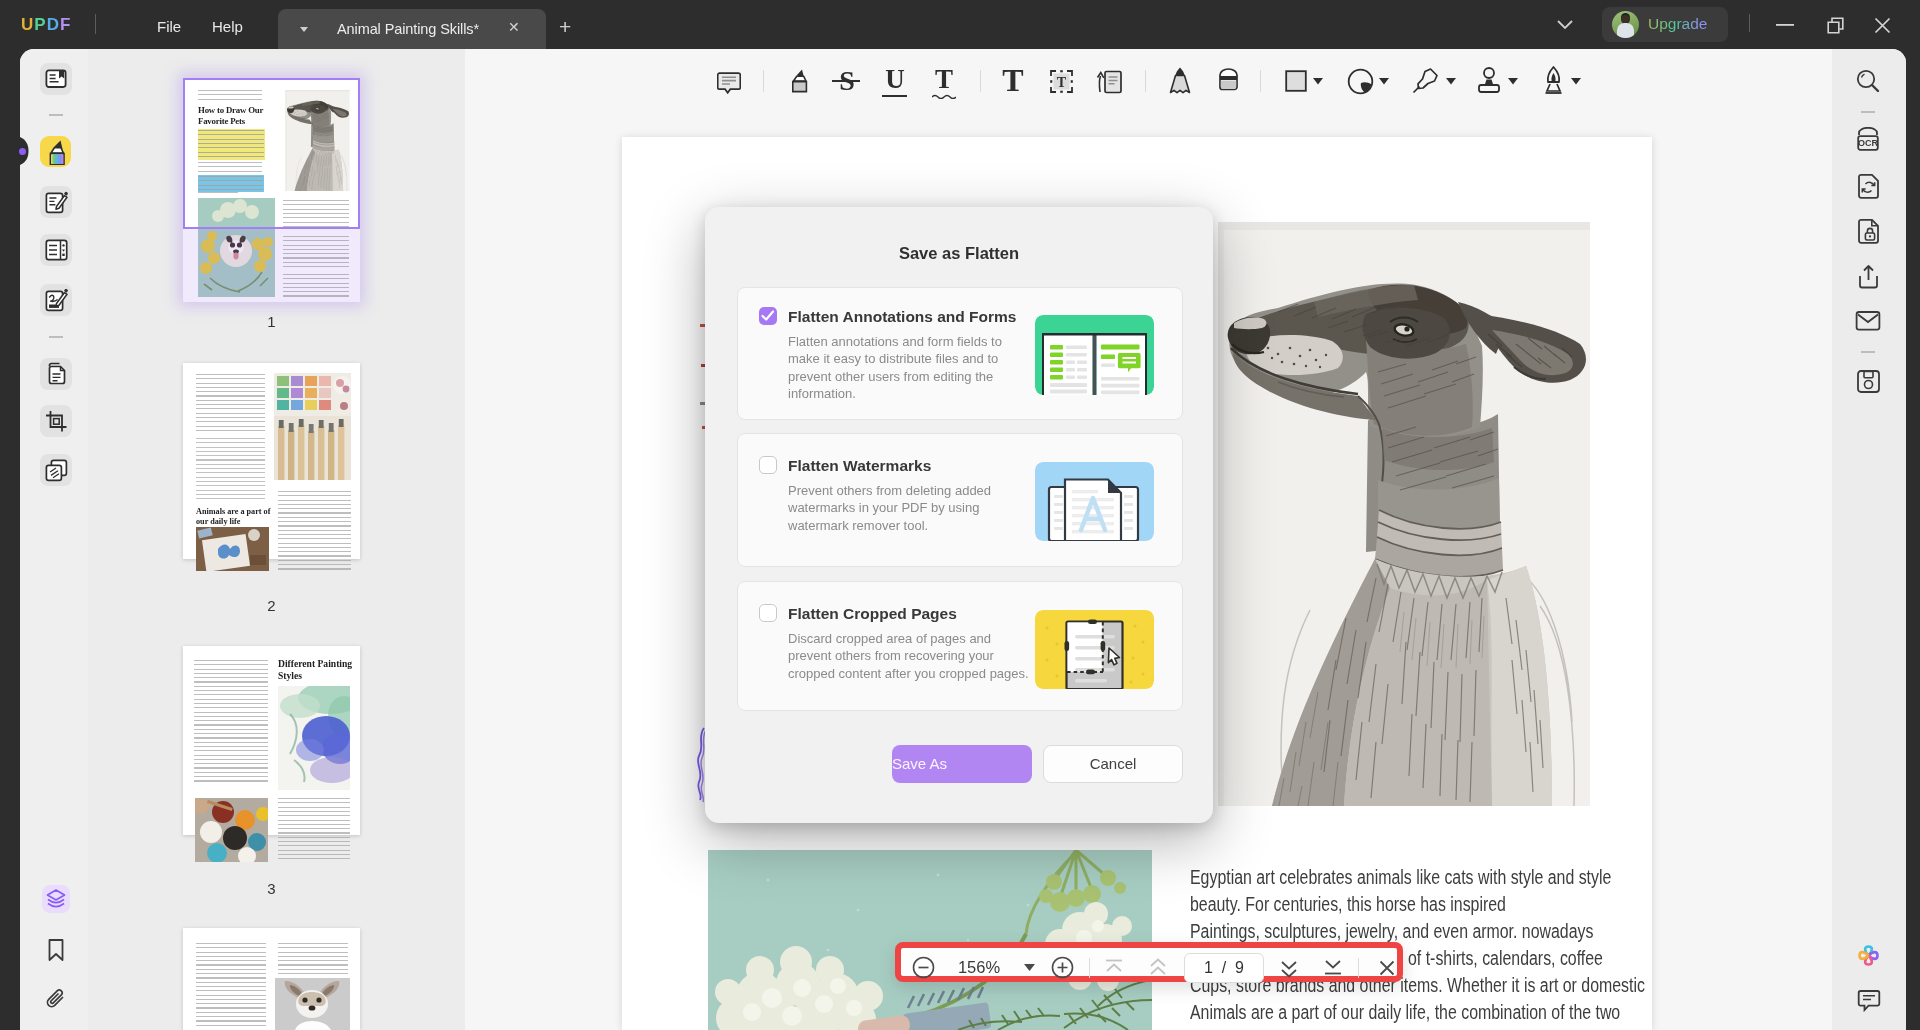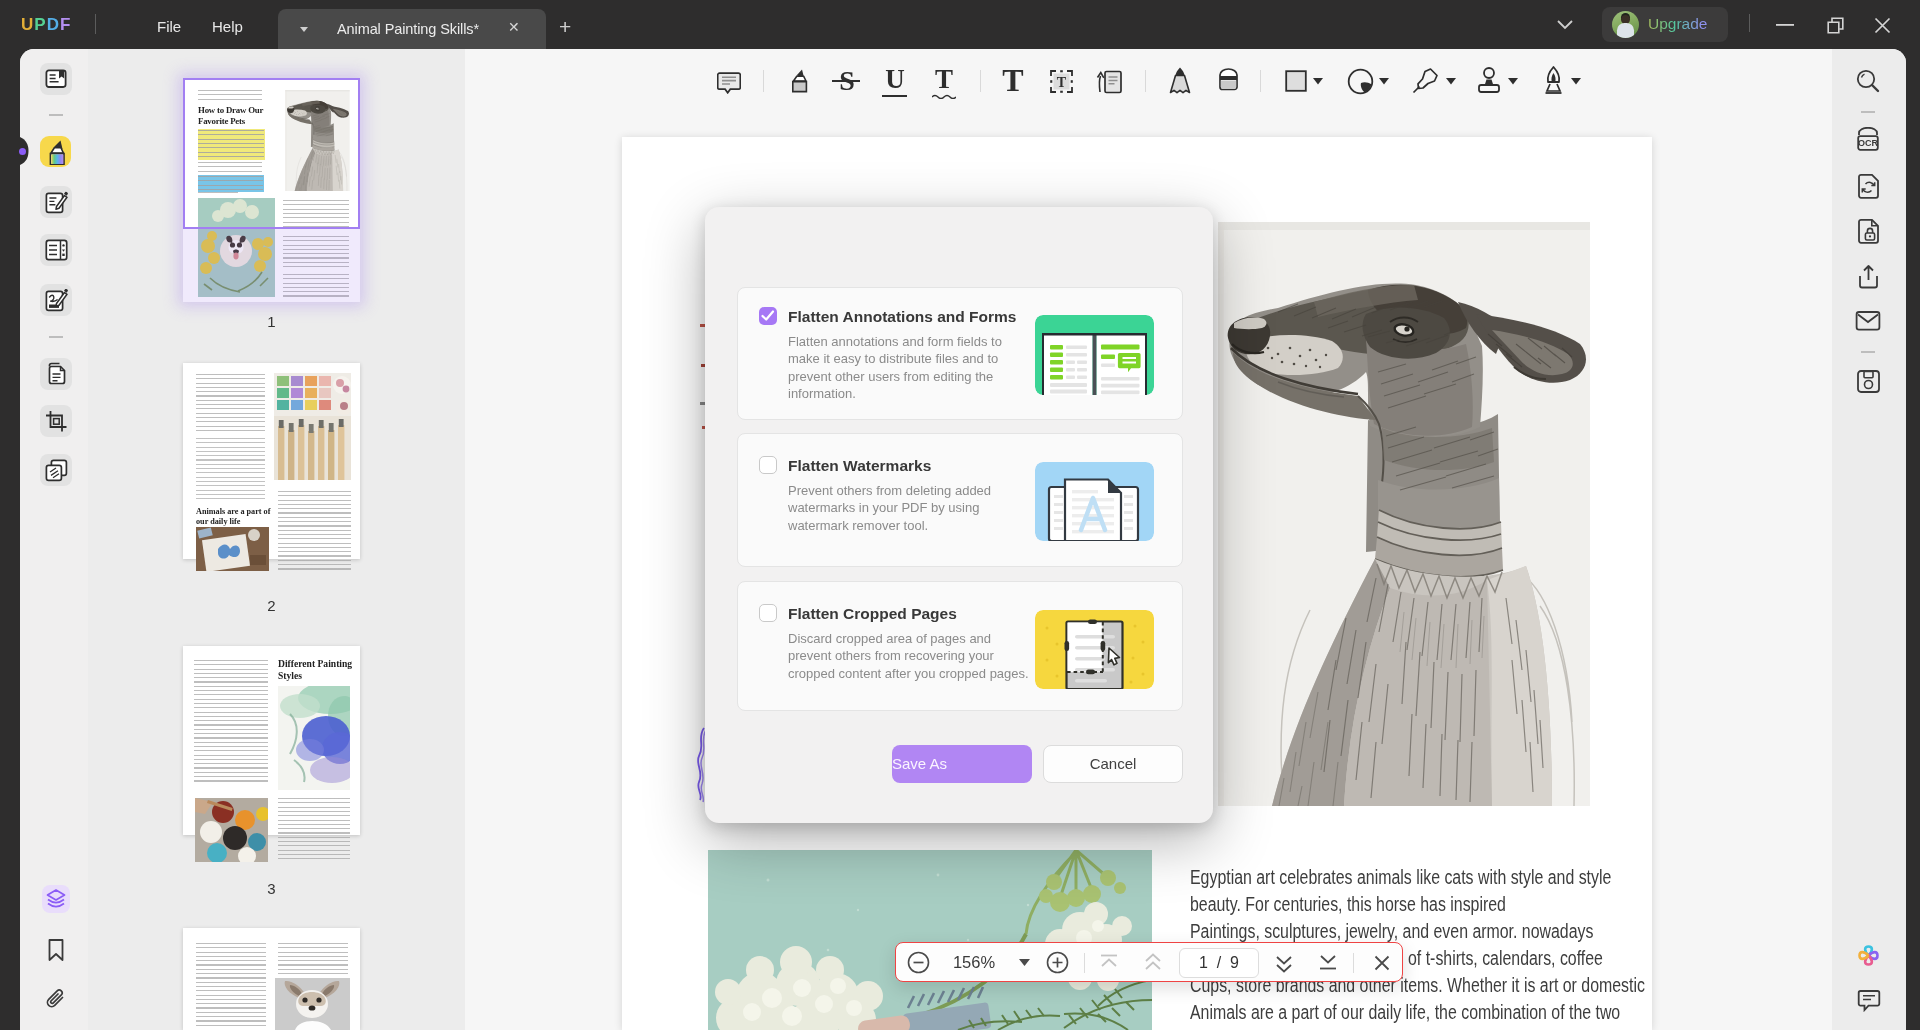--- a/index.html
+++ b/index.html
@@ -55,21 +55,21 @@
   .cb.off { background:#fff; border:1.5px solid #c9c9c9; }
   .ct { position:absolute; left:50px; font-size:15.5px; font-weight:bold; color:#383838; }
   .cd { position:absolute; left:50px; font-size:13px; color:#8b8b8b; line-height:17.3px; }
   .cicon { position:absolute; left:297px; width:119px; border-radius:8px; overflow:hidden; }
   #saveas { left:187px; top:538px; width:140px; height:38px; background:#b186f3; border-radius:8px;
      color:#fbf4ff; font-size:15px; text-align:left; line-height:38px; }
   #cancel { left:338px; top:538px; width:140px; height:38px; background:#fdfdfd; border:1px solid #dcdcdc; border-radius:8px;
      color:#404040; font-size:15px; text-align:center; line-height:36px; }
 
   
-  #zoombar { left:895px; top:942px; width:508px; height:40px; background:#fdfdfd; border:1px solid #ef4444; border-radius:8px;
+  #zoombar { left:895px; top:942px; width:508px; height:40px; background:#fdfdfd; border:6px solid #ef4444; border-radius:8px;
      box-shadow:0 6px 18px rgba(0,0,0,.13); }
   #pagebox { position:absolute; left:283px; top:5px; width:80px; height:30px; background:#fff; border:1px solid #ddd; border-radius:6px;
      text-align:center; line-height:28px; font-size:16px; color:#333; }
 </style>
 </head>
 <body>
 
   <div id="logo" class="abs"><b>U</b><b>P</b><b>D</b><b>F</b></div>
   <div class="abs vsep" style="left:95px;top:14px;height:20px;"></div>
   <div class="abs menuitem" style="left:131px;margin-left:26px;">File</div>
@@ -794,20 +794,21 @@
       <path d="M3 2 L10 8.5 L17 2" fill="none" stroke="#4a4a4a" stroke-width="1.8"></path>
       <path d="M2 14.5 h16" stroke="#4a4a4a" stroke-width="1.8"></path>
     </svg>
     <div class="abs" style="left:457px;top:10px;width:1px;height:20px;background:#dcdcdc;"></div>
     <svg class="abs" style="left:478px;top:12px;" width="16" height="16">
       <path d="M1.5 1.5 L14.5 14.5 M14.5 1.5 L1.5 14.5" stroke="#4a4a4a" stroke-width="1.8"></path>
     </svg>
   </div>
 
   <div id="dialog" class="abs">
+    <h1>Save as Flatten</h1>
     <div class="card" style="top:80px;height:133px;">
       <div class="cb on" style="top:19px;">
         <svg width="14" height="12">
           <path d="M1.5 6 L5.2 9.5 L12 1.5" stroke="#fff" stroke-width="2.2" fill="none" stroke-linecap="round" stroke-linejoin="round"></path>
         </svg>
       </div>
       <div class="ct" style="top:20px;">Flatten Annotations and Forms</div>
       <div class="cd" style="top:45px;">Flatten annotations and form fields to<br>make it easy to distribute files and to<br>prevent other users from editing the<br>information.</div>
       <div class="cicon" id="ic1" style="top:27px;height:80px;"><svg width="119" height="80" viewBox="0 0 119 80">
         <rect width="119" height="80" rx="8" fill="#3bd495"></rect>

